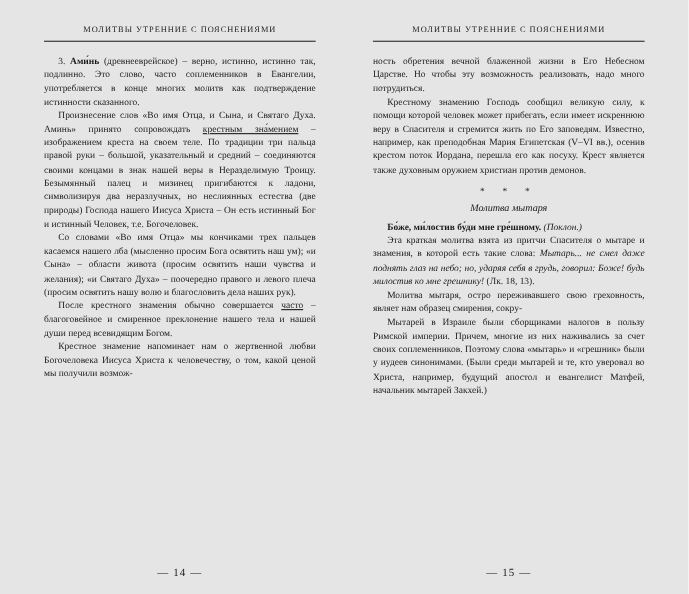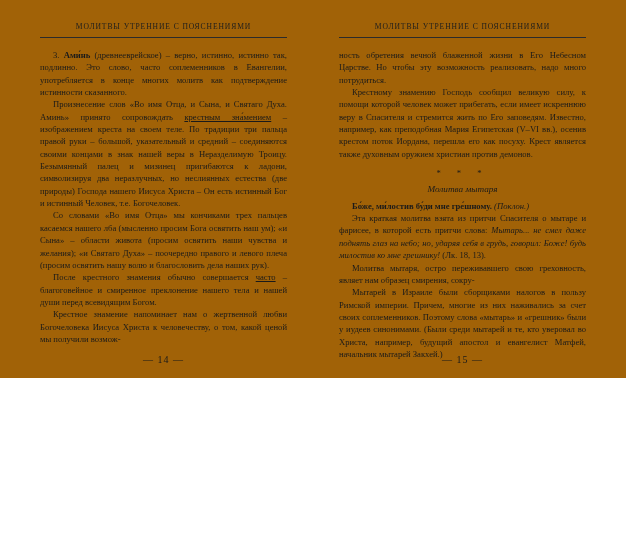--- a/index.html
+++ b/index.html
@@ -3,22 +3,22 @@
 <meta charset="utf-8">
 <style>
   html, body {
     margin: 0;
     padding: 0;
     background: #ffffff;
   }
   #page {
     position: relative;
     width: 626px;
-    height: 378px;
-    background: #a16207;
+    height: 540px;
+    background: #e5e5e5;
     font-family: "Liberation Serif", serif;
     color: #1a1a1a;
     overflow: hidden;
   }
   .spread {
     position: absolute;
     inset: 0;
     display: flex;
   }
   .page-half {
@@ -109,21 +109,21 @@
 
     <div class="page-half page-right">
       <div class="running-head">МОЛИТВЫ УТРЕННИЕ С ПОЯСНЕНИЯМИ</div>
       <hr class="head-rule">
       <div class="col">
         <p class="noind"><span class="para"><span>ность обретения вечной блаженной жизни в Его Небесном Царстве. Но чтобы эту возможность реализовать, надо много потрудиться.</span></span></p>
         <p><span class="para"><span>Крестному знамению Господь сообщил великую силу, к помощи которой человек может прибегать, если имеет искреннюю веру в Спасителя и стремится жить по Его заповедям. Известно, например, как преподобная Мария Египетская (V–VI вв.), осенив крестом поток Иордана, перешла его как посуху. Крест является также духовным оружием христиан против демонов.</span></span></p>
         <div class="stars">* * *</div>
         <div class="subtitle">Молитва мытаря</div>
         <p><span class="para"><span class="b">Бо́же, ми́лостив бу́ди мне гре́шному.</span><span class="i"> (Поклон.)</span></span></p>
-        <p><span class="para"><span>Эта краткая молитва взята из притчи Спасителя о мытаре и фарисее, в которой есть притчи слова: </span><span class="i">Мытарь... не смел даже поднять глаз на небо; но, ударяя себя в грудь, говорил: Боже! будь милостив ко мне грешнику!</span><span> (Лк. 18, 13).</span></span></p>
+        <p><span class="para"><span>Эта краткая молитва взята из притчи Спасителя о мытаре и знамения, в которой есть такие слова: </span><span class="i">Мытарь... не смел даже поднять глаз на небо; но, ударяя себя в грудь, говорил: Боже! будь милостив ко мне грешнику!</span><span> (Лк. 18, 13).</span></span></p>
         <p><span class="para"><span>Молитва мытаря, остро переживавшего свою греховность, являет нам образец смирения, сокру-</span></span></p>
         <p><span class="para"><span>Мытарей в Израиле были сборщиками налогов в пользу Римской империи. Причем, многие из них наживались за счет своих соплеменников. Поэтому слова «мытарь» и «грешник» были у иудеев синонимами. (Были среди мытарей и те, кто уверовал во Христа, например, будущий апостол и евангелист Матфей, начальник мытарей Закхей.)</span></span></p>
       </div>
       <div class="folio">— 15 —</div>
     </div>
 
   </div>
 </div>
 
 </body></html>

